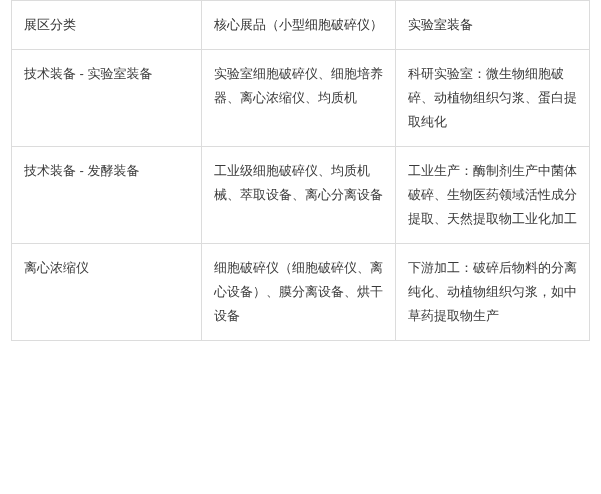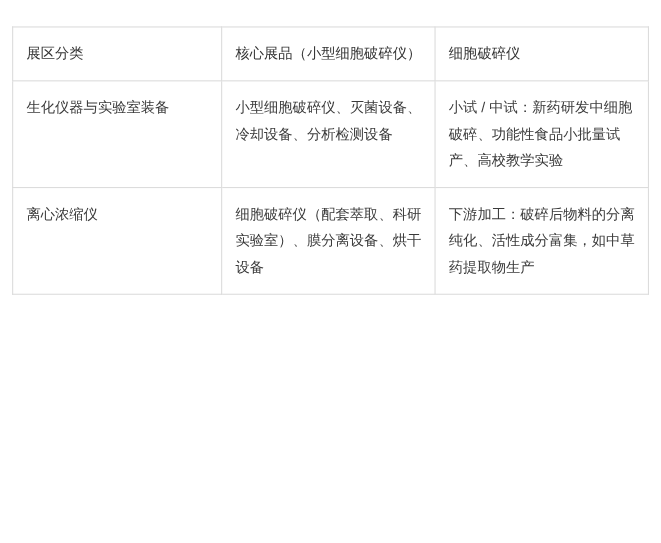--- a/index.html
+++ b/index.html
@@ -16,21 +16,21 @@
   }
   .table-wrap {
     width: 601px;
     box-sizing: border-box;
     padding: 0;
   }
   table.exhibit-table {
     border-collapse: collapse;
     width: 578px;
     margin-left: 11px;
-    margin-top: 24px;
+    margin-top: 0;
     table-layout: fixed;
   }
   table.exhibit-table td {
     border: 1px solid #dcdcdc;
     vertical-align: top;
     padding: 12px 10px 12px 12px;
     font-size: 13px;
     line-height: 1.85;
     color: #3a3a3a;
     word-break: break-all;
@@ -57,40 +57,51 @@
     </colgroup>
     <tbody>
       <tr class="header-row">
         <td>
           <span class="cell-text">展区分类</span>
         </td>
         <td>
           <span class="cell-text">核心展品（小型细胞破碎仪）</span>
         </td>
         <td>
-          <span class="cell-text">细胞破碎仪</span>
+          <span class="cell-text">实验室装备</span>
         </td>
       </tr>
       <tr>
         <td>
-          <span class="cell-text">生化仪器与实验室装备</span>
+          <span class="cell-text">技术装备 - 实验室装备</span>
         </td>
         <td>
-          <span class="cell-text">小型细胞破碎仪、灭菌设备、冷却设备、分析检测设备</span>
+          <span class="cell-text">实验室细胞破碎仪、细胞培养器、离心浓缩仪、均质机</span>
         </td>
         <td>
-          <span class="cell-text">小试 / 中试：新药研发中细胞破碎、功能性食品小批量试产、高校教学实验</span>
+          <span class="cell-text">科研实验室：微生物细胞破碎、动植物组织匀浆、蛋白提取纯化</span>
+        </td>
+      </tr>
+      <tr>
+        <td>
+          <span class="cell-text">技术装备 - 发酵装备</span>
+        </td>
+        <td>
+          <span class="cell-text">工业级细胞破碎仪、均质机械、萃取设备、离心分离设备</span>
+        </td>
+        <td>
+          <span class="cell-text">工业生产：酶制剂生产中菌体破碎、生物医药领域活性成分提取、天然提取物工业化加工</span>
         </td>
       </tr>
       <tr>
         <td>
           <span class="cell-text">离心浓缩仪</span>
         </td>
         <td>
-          <span class="cell-text">细胞破碎仪（配套萃取、科研实验室）、膜分离设备、烘干设备</span>
+          <span class="cell-text">细胞破碎仪（细胞破碎仪、离心设备）、膜分离设备、烘干设备</span>
         </td>
         <td>
-          <span class="cell-text">下游加工：破碎后物料的分离纯化、活性成分富集，如中草药提取物生产</span>
+          <span class="cell-text">下游加工：破碎后物料的分离纯化、动植物组织匀浆，如中草药提取物生产</span>
         </td>
       </tr>
     </tbody>
   </table>
 </div>
 
 </body></html>

